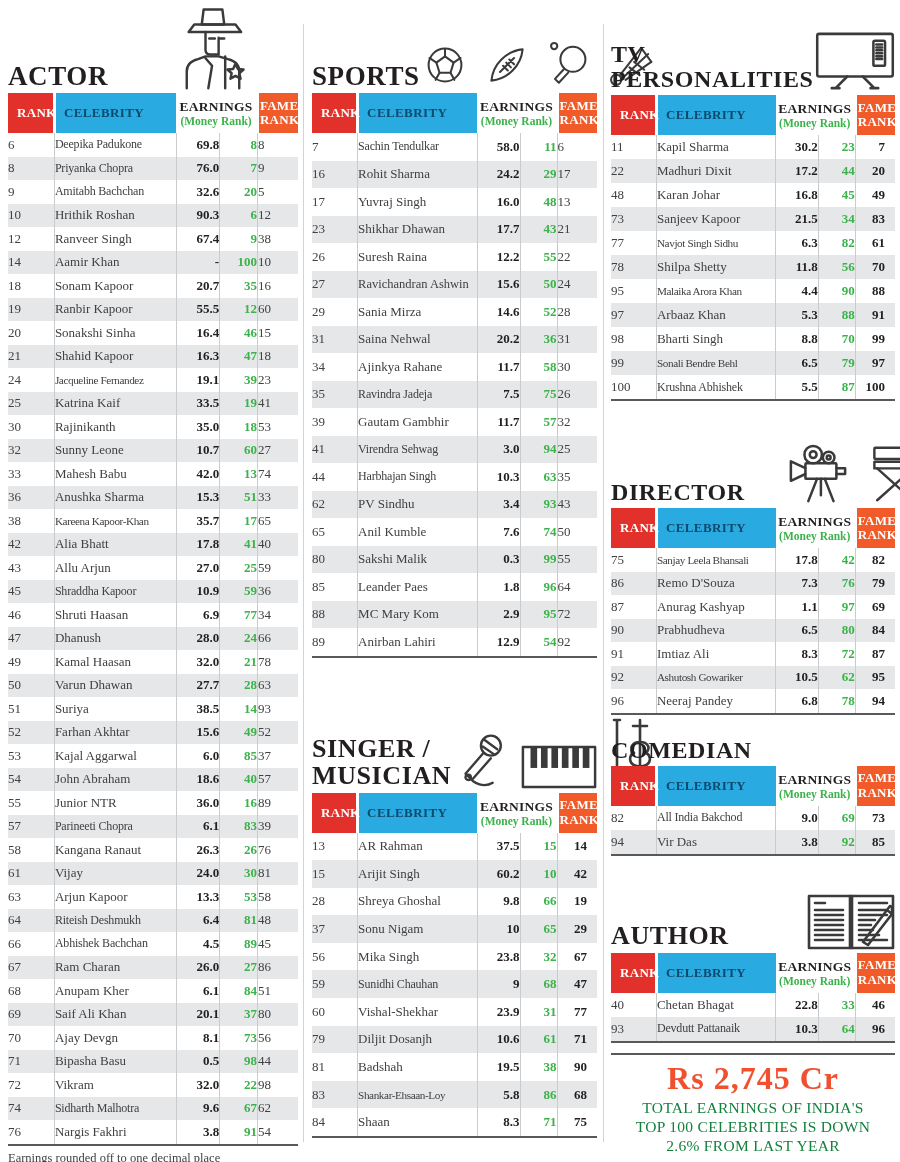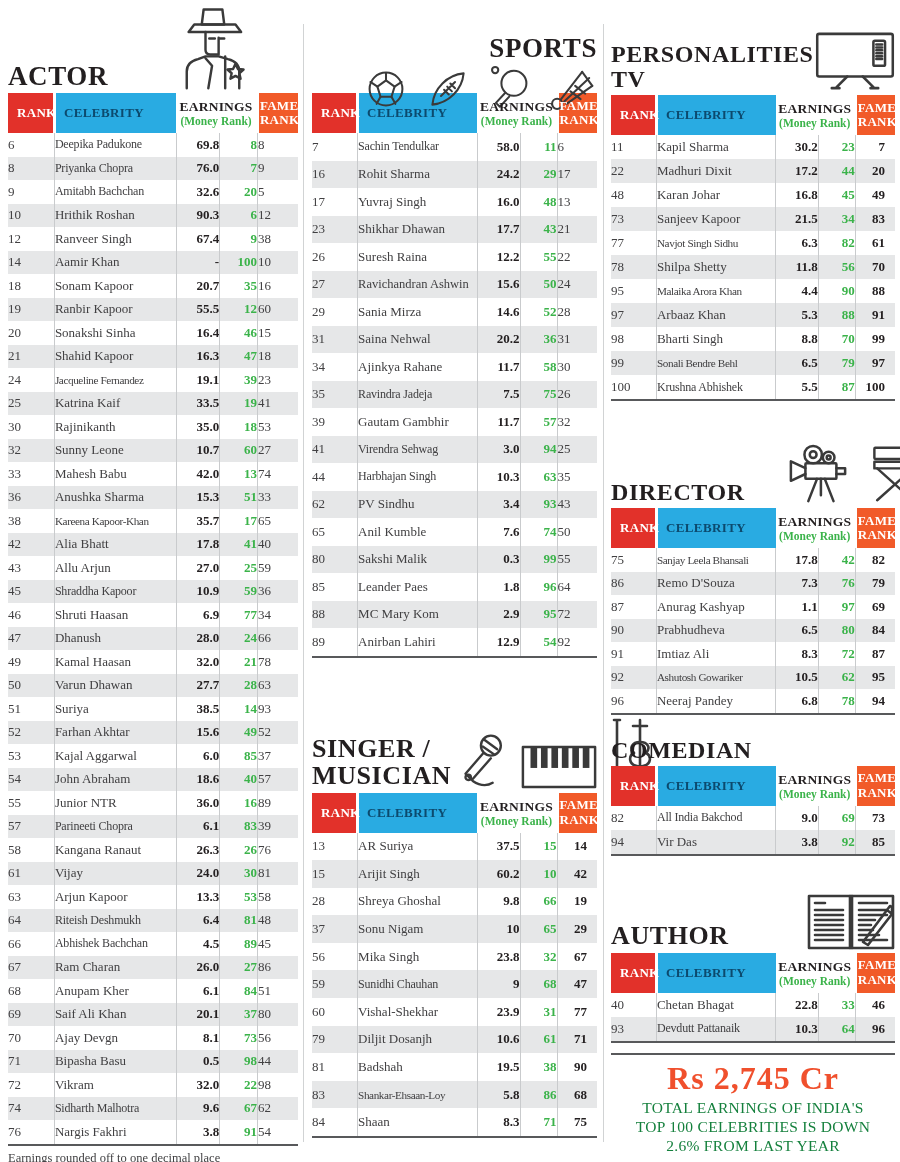--- a/index.html
+++ b/index.html
@@ -14,21 +14,21 @@
 
   .section-head { display:flex; justify-content:space-between; align-items:flex-end; }
   .section-title { font-weight:700; color:#231f20; letter-spacing:.6px; line-height:1.04; }
   .section-icons { display:flex; align-items:flex-end; gap:12px; }
   .licon { stroke:#3a3a3a; fill:none; stroke-width:2.6; stroke-linecap:round; stroke-linejoin:round; }
 
   .sec-actor .section-head { height:90px; }
   .sec-actor .section-title { font-size:27px; }
   .sec-actor .section-icons { margin-right:40px; }
   .sec-sports { display:block; margin-top:34px; }
-  .sec-sports .section-head { height:56px;flex-direction:column; }
+  .sec-sports .section-head { height:56px; }
   .sec-sports .section-title { font-size:27px; }
   .sec-singer { display:block; margin-top:26px; }
   .sec-singer .section-head { height:106px; }
   .sec-singer .section-title { font-size:26px; }
   .sec-tv .section-head { height:92px; }
   .sec-tv .section-title { font-size:24px; }
   .sec-director { display:block; margin-top:20px; }
   .sec-director .section-head { height:84px;gap:38px; }
   .sec-director .section-title { font-size:24px; }
   .sec-comedian { display:block; margin-top:12px; }
@@ -717,21 +717,21 @@
               </th>
               <th class="th-fame">
                 <div>FAME</div>
                 <div>RANK</div>
               </th>
             </tr>
           </thead>
           <tbody>
             <tr>
               <td class="rank">13</td>
-              <td class="name">AR Suriya</td>
+              <td class="name">AR Rahman</td>
               <td class="earn">37.5</td>
               <td class="money">15</td>
               <td class="fame">14</td>
             </tr>
             <tr class="alt">
               <td class="rank">15</td>
               <td class="name">Arijit Singh</td>
               <td class="earn">60.2</td>
               <td class="money">10</td>
               <td class="fame">42</td>
@@ -801,22 +801,22 @@
             </tr>
           </tbody>
         </table>
       </section>
   </div>
 
   <div class="col col-right">
     <section class="sec-tv" style="--rowh: 24px;">
         <div class="section-head">
           <div class="section-title">
+            <div class="title-line">TV</div>
             <div class="title-line">PERSONALITIES</div>
-            <div class="title-line">TV</div>
           </div>
           <div class="section-icons">
             <svg class="licon" width="82" height="62">
               <use href="#tv-icon"></use>
             </svg>
           </div>
         </div>
         <table class="rank-table fame-bold">
           <colgroup>
             <col style="width: 16%;">

